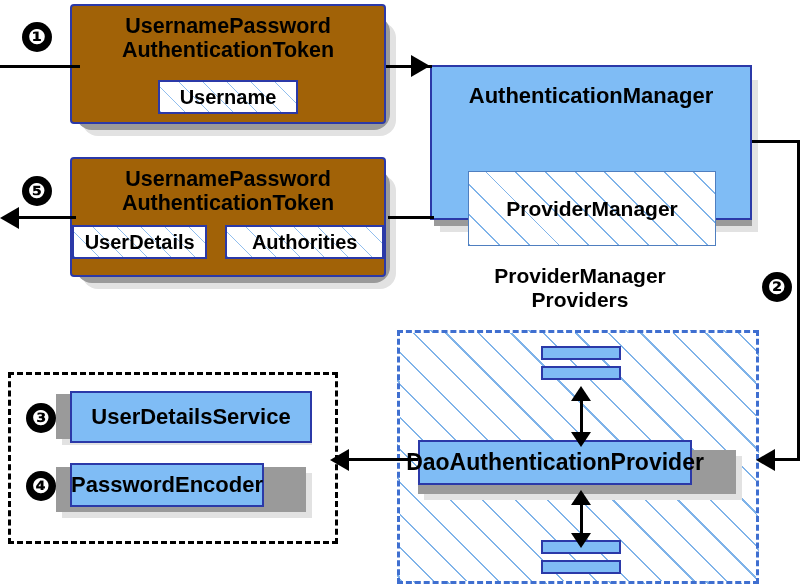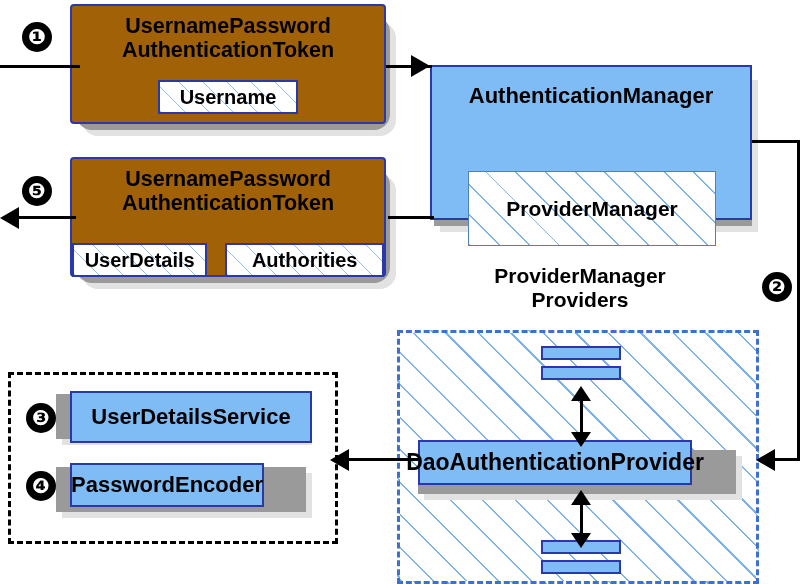--- a/index.html
+++ b/index.html
@@ -155,21 +155,21 @@
   <div class="abs ln-h" style="left:388px;top:216px;width:46px;"></div>
 
   <div class="abs badge" style="left:22px;top:176px;">❺</div>
 
   <div class="abs shadow-light" style="left:82px;top:175px;width:314px;height:114px;border-radius:16px;z-index:8;"></div>
   <div class="abs shadow-dark" style="left:76px;top:169px;width:314px;height:114px;border-radius:16px;z-index:9;"></div>
 
   <div class="abs token" style="left:70px;top:157px;width:316px;height:120px;">
     <div class="ttl token-title">UsernamePassword
 AuthenticationToken</div>
-    <div class="slotrow" style="top:84px;">
+    <div class="slotrow" style="top:66px;">
       <div class="slot" style="width:140px;">UserDetails</div>
       <div class="slot" style="width:164px;">Authorities</div>
     </div>
   </div>
 
   <div class="abs ln-h" style="left:16px;top:216px;width:60px;"></div>
   <div class="abs ah ah-l" style="left:0px;top:207px;"></div>
 
   <div class="abs ln-h" style="left:752px;top:140px;width:48px;"></div>
   <div class="abs ln-v" style="left:797px;top:140px;height:320px;"></div>

